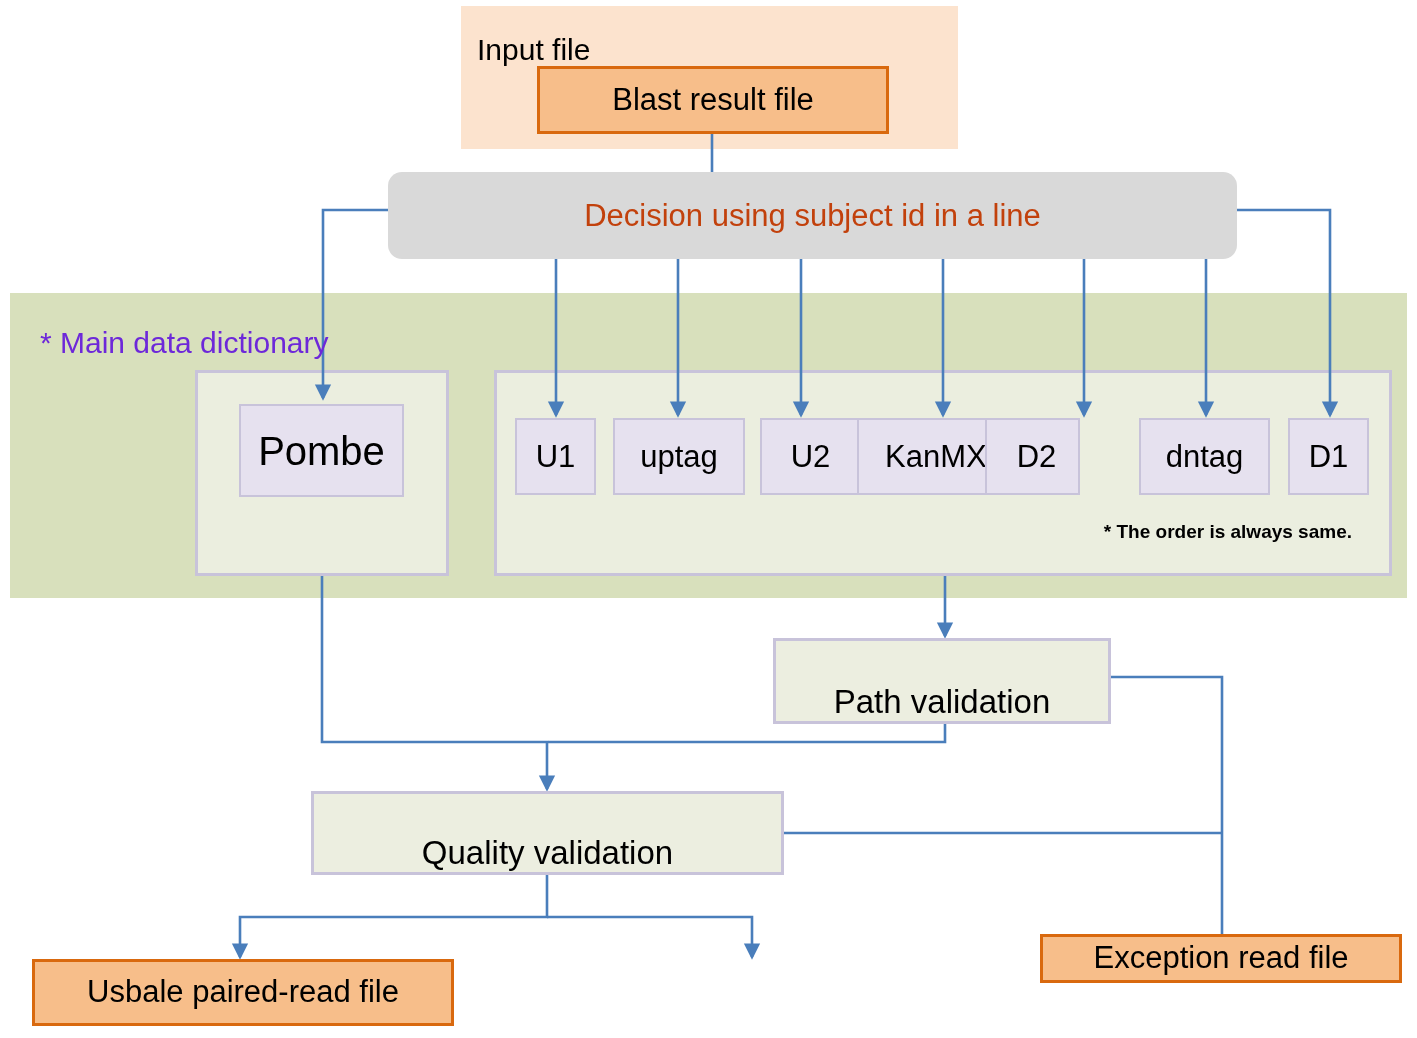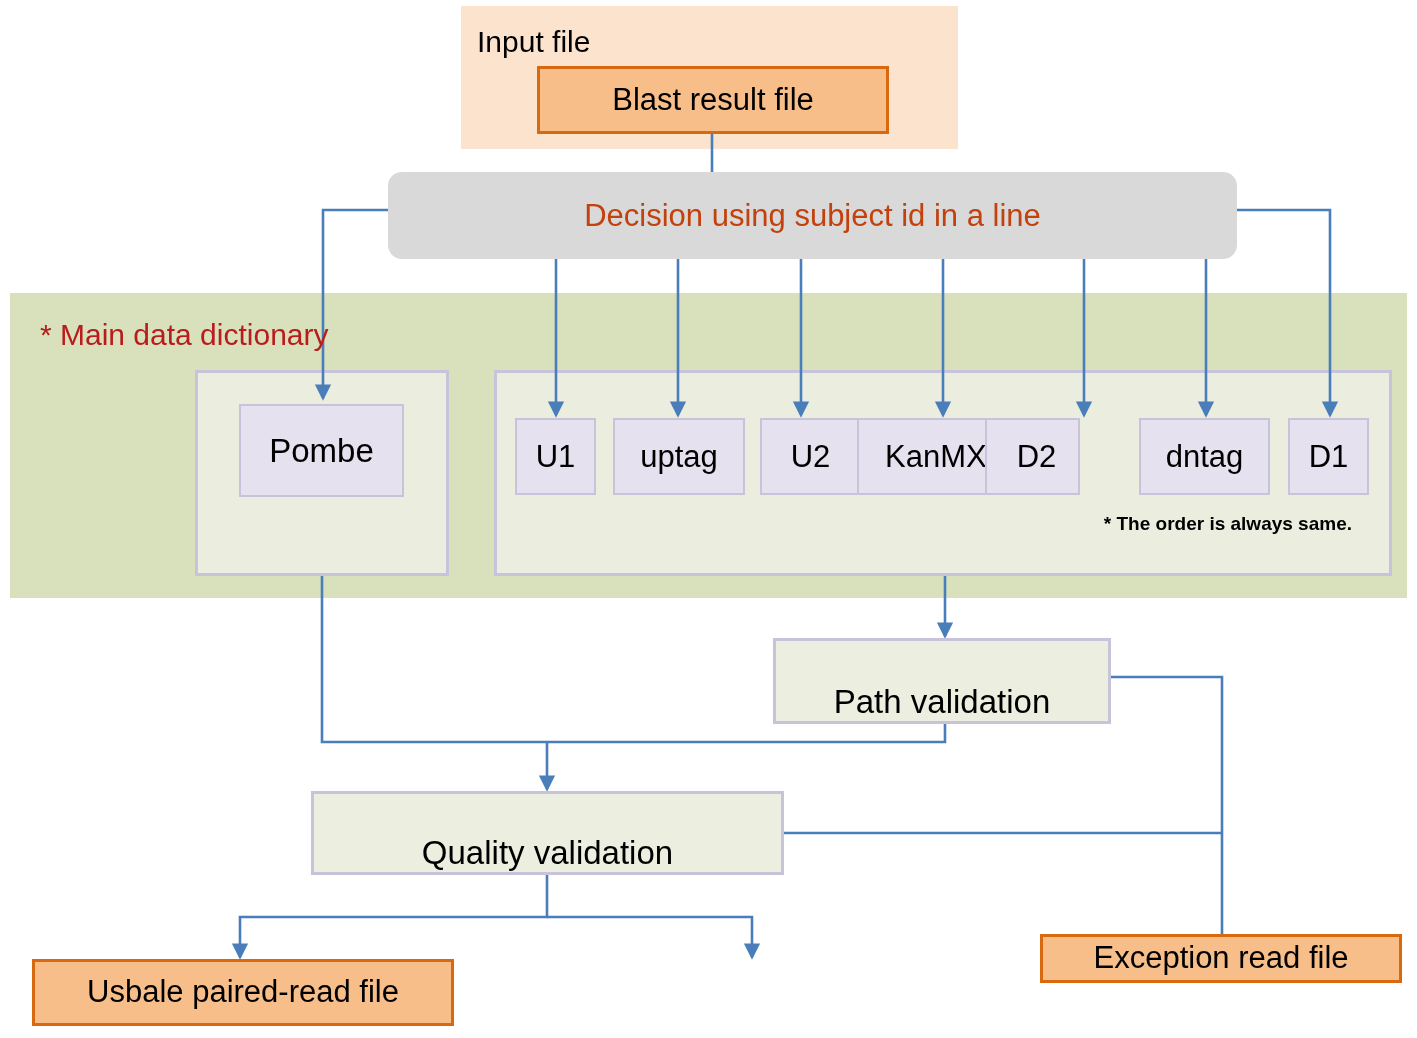--- a/index.html
+++ b/index.html
@@ -17,21 +17,21 @@
     background: #ffffff;
     overflow: hidden;
   }
   .abs { position: absolute; box-sizing: border-box; }
 
   
   .band      { z-index: 1; }
   .group     { z-index: 2; }
   .connectors{ z-index: 3; }
   .node      { z-index: 4; }
-  .note      { z-index: 5; }
+  .note      { z-index: 5; margin-top: 8px; }
 
   
   .input-panel {
     background: #FCE3CE;
     border: none;
   }
   .input-label {
     color: #000000;
     font-size: 30px;
     line-height: 1;
@@ -68,21 +68,21 @@
     color: #c2410c;
     white-space: nowrap;
   }
 
   
   .dict-band {
     background: #D8E0BC;
   }
   .dict-title {
     font-size: 30px;
-    color: #b91c1c;
+    color: #6d28d9;
     white-space: nowrap;
   }
 
   
   .subgroup {
     background: #EBEEDF;
     border: 3px solid #C8C3DA;
   }
 
   
@@ -92,21 +92,21 @@
     display: flex;
     align-items: center;
     justify-content: center;
     color: #000000;
   }
   .lav-box .lbl {
     font-size: 31px;
     line-height: 1;
     white-space: nowrap;
   }
-  .lav-box.big .lbl { font-size: 33px; }
+  .lav-box.big .lbl { font-size: 40px; }
 
   
   .valid-box {
     background: #ECEEE0;
     border: 3px solid #C8C3DA;
     display: flex;
     align-items: flex-end;
     justify-content: center;
   }
   .valid-box .lbl {

